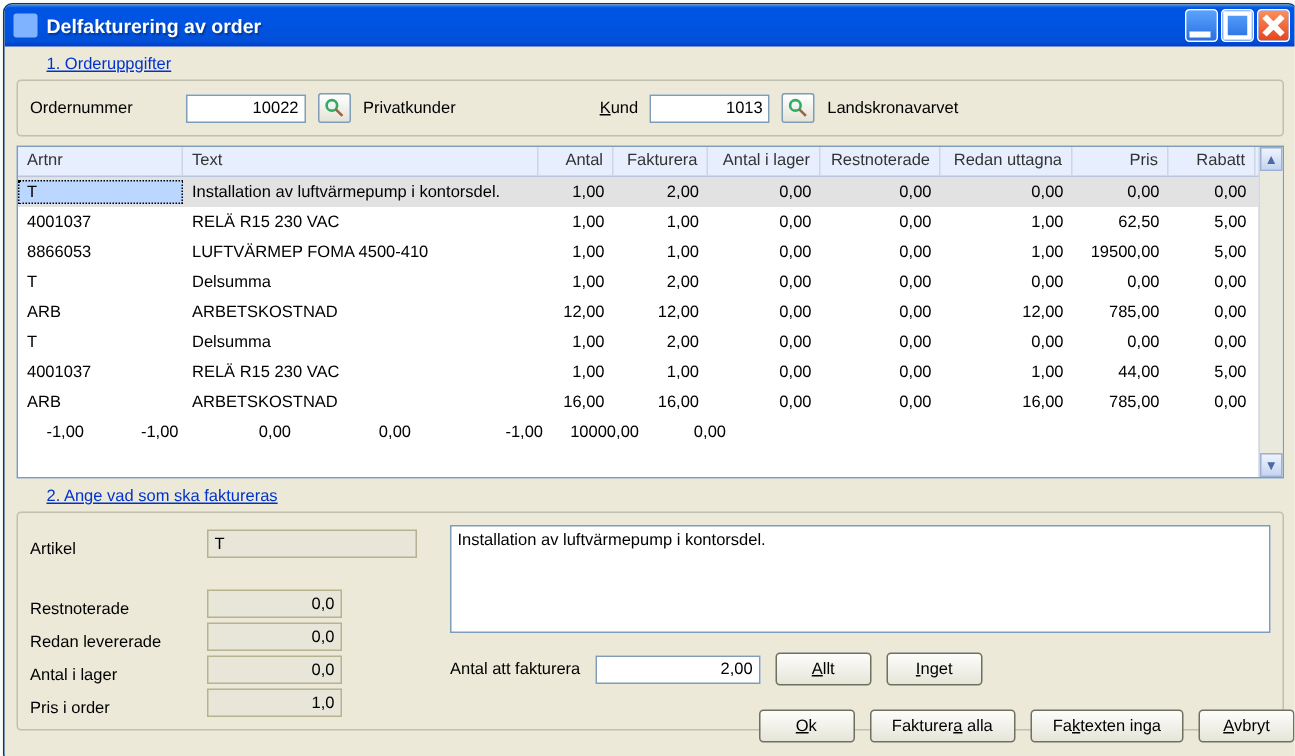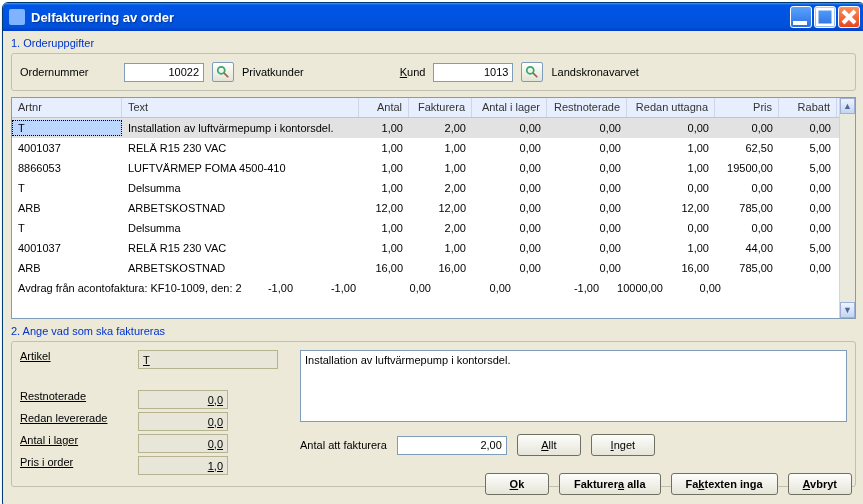--- a/index.html
+++ b/index.html
@@ -6,21 +6,21 @@
   body { margin: 0; font-family: Tahoma, Arial, sans-serif; font-size: 11px; background: #fff; }
   .window { width: 863px; height: 504px; background: #ece9d8; border: 1px solid #003c74; border-radius: 6px 6px 3px 3px; overflow: hidden; position: relative; box-shadow: 2px 3px 4px rgba(0,0,0,0.4); margin: 2px; }
   .titlebar { height: 28px; background: linear-gradient(to bottom, #3a95ff 0%, #0054e3 8%, #0054e3 40%, #0050d8 88%, #003cca 100%); display: flex; align-items: center; padding: 0 4px 0 6px; color: #fff; font-weight: bold; font-size: 13px; }
   .titlebar .title { flex: 1; text-shadow: 1px 1px 1px rgba(0,0,0,0.3); display:flex; align-items:center; gap:6px;}
   .titlebar .tbicon { width:16px; height:16px; background:#7fb3ff; border-radius:2px; display:inline-block;}
   .winbtns { display: flex; gap: 2px; }
   .winbtn { width: 22px; height: 22px; border-radius: 3px; border: 1px solid #fff; display: flex; align-items: center; justify-content: center; font-family: Arial; font-size: 12px; font-weight: bold; color: #fff; }
   .winbtn.min, .winbtn.max { background: linear-gradient(to bottom,#5aa3ff,#2a6fe0); }
   .winbtn.close { background: linear-gradient(to bottom,#ff8f5b,#e7451c); }
   .content { position: absolute; top:28px; left:0; right:0; bottom:0; padding: 6px 8px 10px 8px; }
-  .section-link { color: #0033cc; cursor: pointer; margin-bottom: 4px; display:inline-block;}
+  .section-link { color: #0033cc; text-decoration: underline; cursor: pointer; margin-bottom: 4px; display:inline-block;margin-left:20px;}
   .fieldset { border: 1px solid #c0c0b0; border-radius:3px; padding: 8px 8px; margin-bottom:6px; position:relative; background:#ece9d8;}
   .row1 { display:flex; align-items:center; gap:8px; }
   .lbl { }
   .txt { background:#fff; border:1px solid #7f9db9; height:19px; padding:1px 4px; font: inherit; }
   .txtro { background:#e8e6d8; border:1px solid #b5b390; height:19px; padding:1px 4px; font:inherit; }
   .iconbtn { width:22px; height:20px; border:1px solid #7f9db9; background:linear-gradient(#fff,#e3e3d7); border-radius:2px; display:inline-flex; align-items:center; justify-content:center; cursor:pointer;}
   .iconbtn svg { width:14px; height:14px;}
   .table-wrap { border:1px solid #7f9db9; background:#fff; height:222px; position:relative; }
   .thead { display:flex; background:#e7efff; border-bottom:1px solid #bac6dc; height:20px; }
   .th { border-right:1px solid #cdd5e6; padding:3px 6px 0 6px; font-size:11px; color:#333; overflow:hidden; white-space:nowrap;}
@@ -31,31 +31,31 @@
   .td { padding:2px 6px; overflow:hidden; white-space:nowrap; text-overflow: clip; }
   .num { text-align:right; }
   .vscroll { position:absolute; top:0; right:0; bottom:0; width:16px; background:#e4e3db; border-left:1px solid #cdd5e6; display:flex; flex-direction:column;}
   .sbtn { height:16px; background:linear-gradient(#eef4ff,#c6d4ef); border:1px solid #9db1d6; display:flex; align-items:center; justify-content:center; font-size:9px; color:#4a6aa3;}
   .track { flex:1; background:#eae9de; }
   .col-artnr { width:110px; } .col-text { width:237px; } .col-antal{width:50px;} .col-fakt{width:63px;} .col-lager{width:75px;} .col-restn{width:80px;} .col-redan{width:88px;} .col-pris{width:64px;} .col-rabatt{width:58px;}
   .section2 { margin-top:6px;}
   .lower { display:flex; gap:20px; }
   .lower-left { width:260px; }
   .lower-right { flex:1; }
-  .kv { display:flex; align-items:flex-start; height:22px;text-decoration:underline; }
+  .kv { display:flex; align-items:flex-end; height:22px; }
   .kv .k { width:118px;}
   .kv .v { width:90px; text-align:right;}
   .textarea { width:100%; height:72px; background:#fff; border:1px solid #7f9db9; padding:3px 4px; font:inherit; resize:none;}
   .chkrow { display:flex; gap:30px; margin-top:6px; align-items:center;}
   .chkrow label { display:flex; align-items:center; gap:4px; color:#000;}
   .chkrow .accel { text-decoration:underline;}
   .amtrow { display:flex; align-items:center; gap:10px; margin-top:10px;}
   .btn { min-width:64px; height:22px; border:1px solid #707060; background:linear-gradient(#fdfdfb,#e6e5d9); border-radius:3px; font:inherit; padding:0 14px; cursor:pointer;}
   .btn .accel { text-decoration:underline; }
-  .footer { position:absolute; right:12px; bottom:10px; display:flex; gap:10px;font-weight:bold;}
+  .footer { position:absolute; right:1px; bottom:10px; display:flex; gap:10px;}
   input[type=checkbox]{ width:13px; height:13px;}
 </style>
 </head>
 <body>
 
 <div class="window">
   <div class="titlebar">
     <div class="title">
       <span class="tbicon"></span>
       <span>Delfakturering av order</span>
@@ -200,21 +200,20 @@
             <div class="td col-text ">ARBETSKOSTNAD</div>
             <div class="td col-antal num">16,00</div>
             <div class="td col-fakt num">16,00</div>
             <div class="td col-lager num">0,00</div>
             <div class="td col-restn num">0,00</div>
             <div class="td col-redan num">16,00</div>
             <div class="td col-pris num">785,00</div>
             <div class="td col-rabatt num">0,00</div>
           </div>
           <div class="tr">
-            <div class="td col-text ">Avdrag från acontofaktura: KF10-1009, den: 2</div>
             <div class="td col-antal num">-1,00</div>
             <div class="td col-fakt num">-1,00</div>
             <div class="td col-lager num">0,00</div>
             <div class="td col-restn num">0,00</div>
             <div class="td col-redan num">-1,00</div>
             <div class="td col-pris num">10000,00</div>
             <div class="td col-rabatt num">0,00</div>
           </div>
         </div>
       <div class="vscroll">

